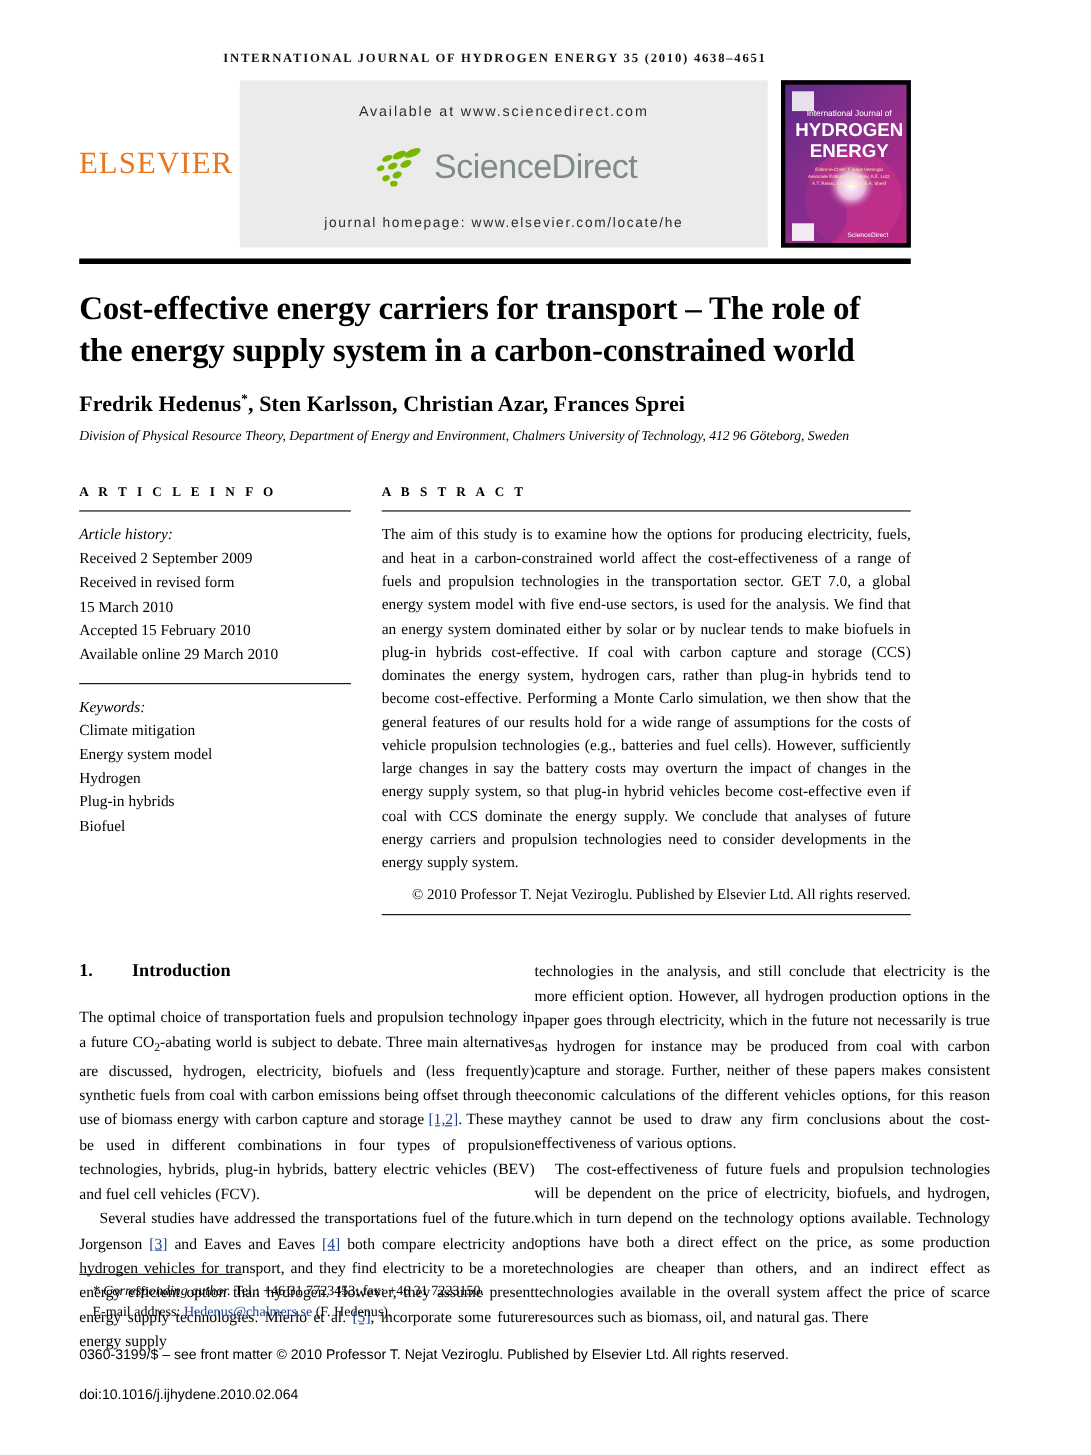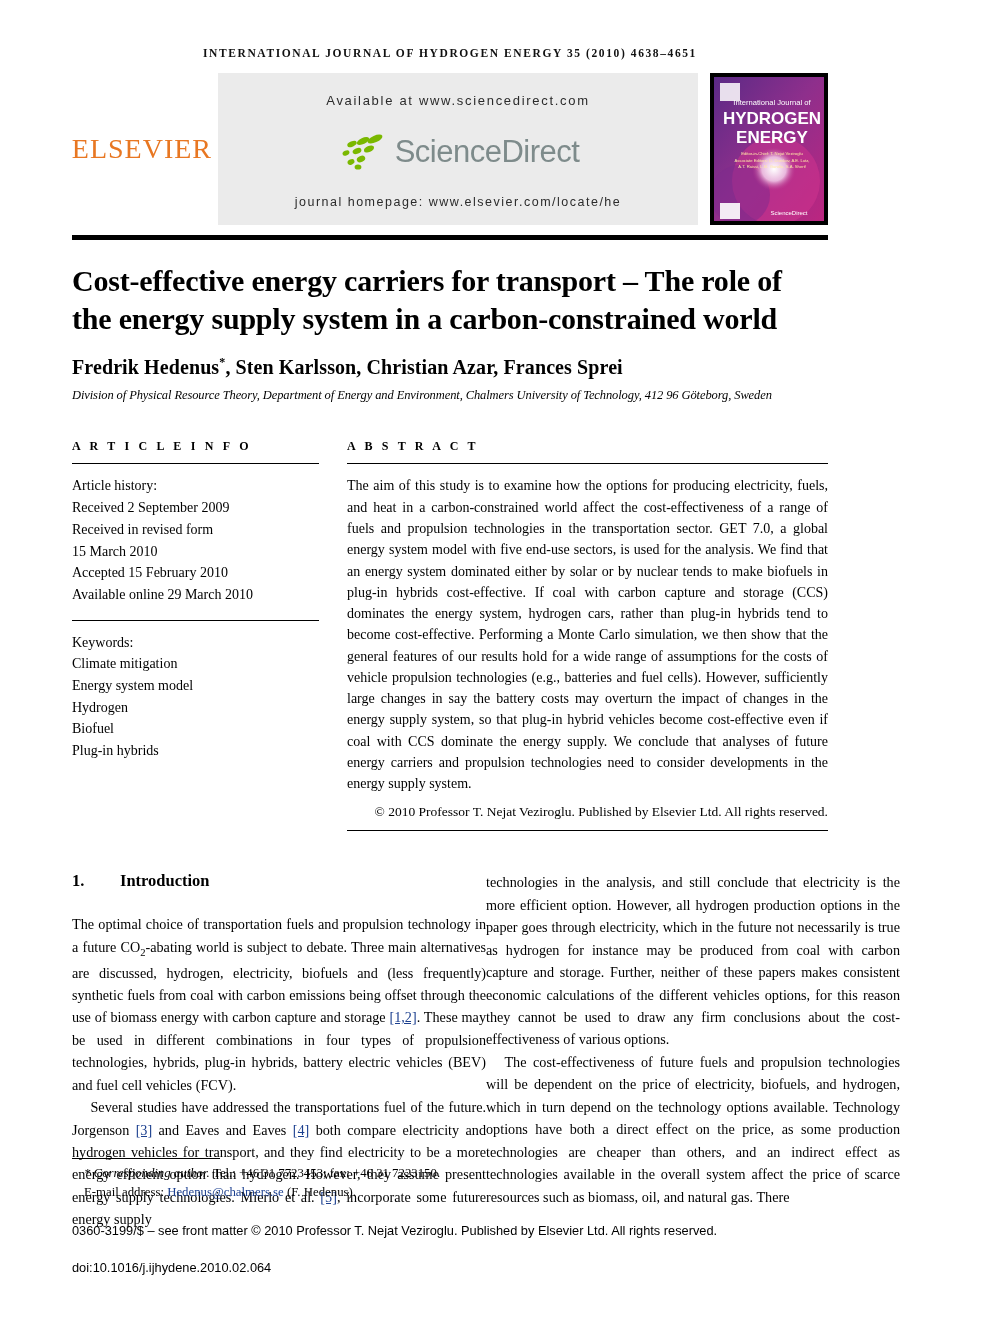--- a/index.html
+++ b/index.html
@@ -161,20 +161,21 @@
     margin: 9px 0 11px 0;
   }
   .rule-mid {
     border: 0;
     border-top: 1.6px solid #000;
     margin: 14px 0 11px 0;
   }
   .hist-head, .kw-head {
     font-family: "Liberation Serif", serif;
     font-size: 14px;
+    font-style: italic;
     line-height: 1.55;
   }
   .hist-line, .kw-line {
     font-family: "Liberation Serif", serif;
     font-size: 14px;
     line-height: 1.55;
   }
   .abstract-body {
     font-family: "Liberation Serif", serif;
     font-size: 14px;
@@ -351,22 +352,22 @@
       <div class="hist-line">Received 2 September 2009</div>
       <div class="hist-line">Received in revised form</div>
       <div class="hist-line">15 March 2010</div>
       <div class="hist-line">Accepted 15 February 2010</div>
       <div class="hist-line">Available online 29 March 2010</div>
       <hr class="rule-mid">
       <div class="kw-head">Keywords:</div>
       <div class="kw-line">Climate mitigation</div>
       <div class="kw-line">Energy system model</div>
       <div class="kw-line">Hydrogen</div>
+      <div class="kw-line">Plug-in hybrids</div>
       <div class="kw-line">Biofuel</div>
-      <div class="kw-line">Plug-in hybrids</div>
     </div>
 
     <div class="col-gap"></div>
 
     <div class="col-abs">
       <div class="sec-label">A B S T R A C T</div>
       <hr class="rule-thin">
       <div class="abstract-body">The aim of this study is to examine how the options for producing electricity, fuels, and heat in a carbon-constrained world affect the cost-effectiveness of a range of fuels and propulsion technologies in the transportation sector. GET 7.0, a global energy system model with five end-use sectors, is used for the analysis. We find that an energy system dominated either by solar or by nuclear tends to make biofuels in plug-in hybrids cost-effective. If coal with carbon capture and storage (CCS) dominates the energy system, hydrogen cars, rather than plug-in hybrids tend to become cost-effective. Performing a Monte Carlo simulation, we then show that the general features of our results hold for a wide range of assumptions for the costs of vehicle propulsion technologies (e.g., batteries and fuel cells). However, sufficiently large changes in say the battery costs may overturn the impact of changes in the energy supply system, so that plug-in hybrid vehicles become cost-effective even if coal with CCS dominate the energy supply. We conclude that analyses of future energy carriers and propulsion technologies need to consider developments in the energy supply system.</div>
       <div class="copyright">© 2010 Professor T. Nejat Veziroglu. Published by Elsevier Ltd. All rights reserved.</div>
       <hr class="rule-abs-bottom">

